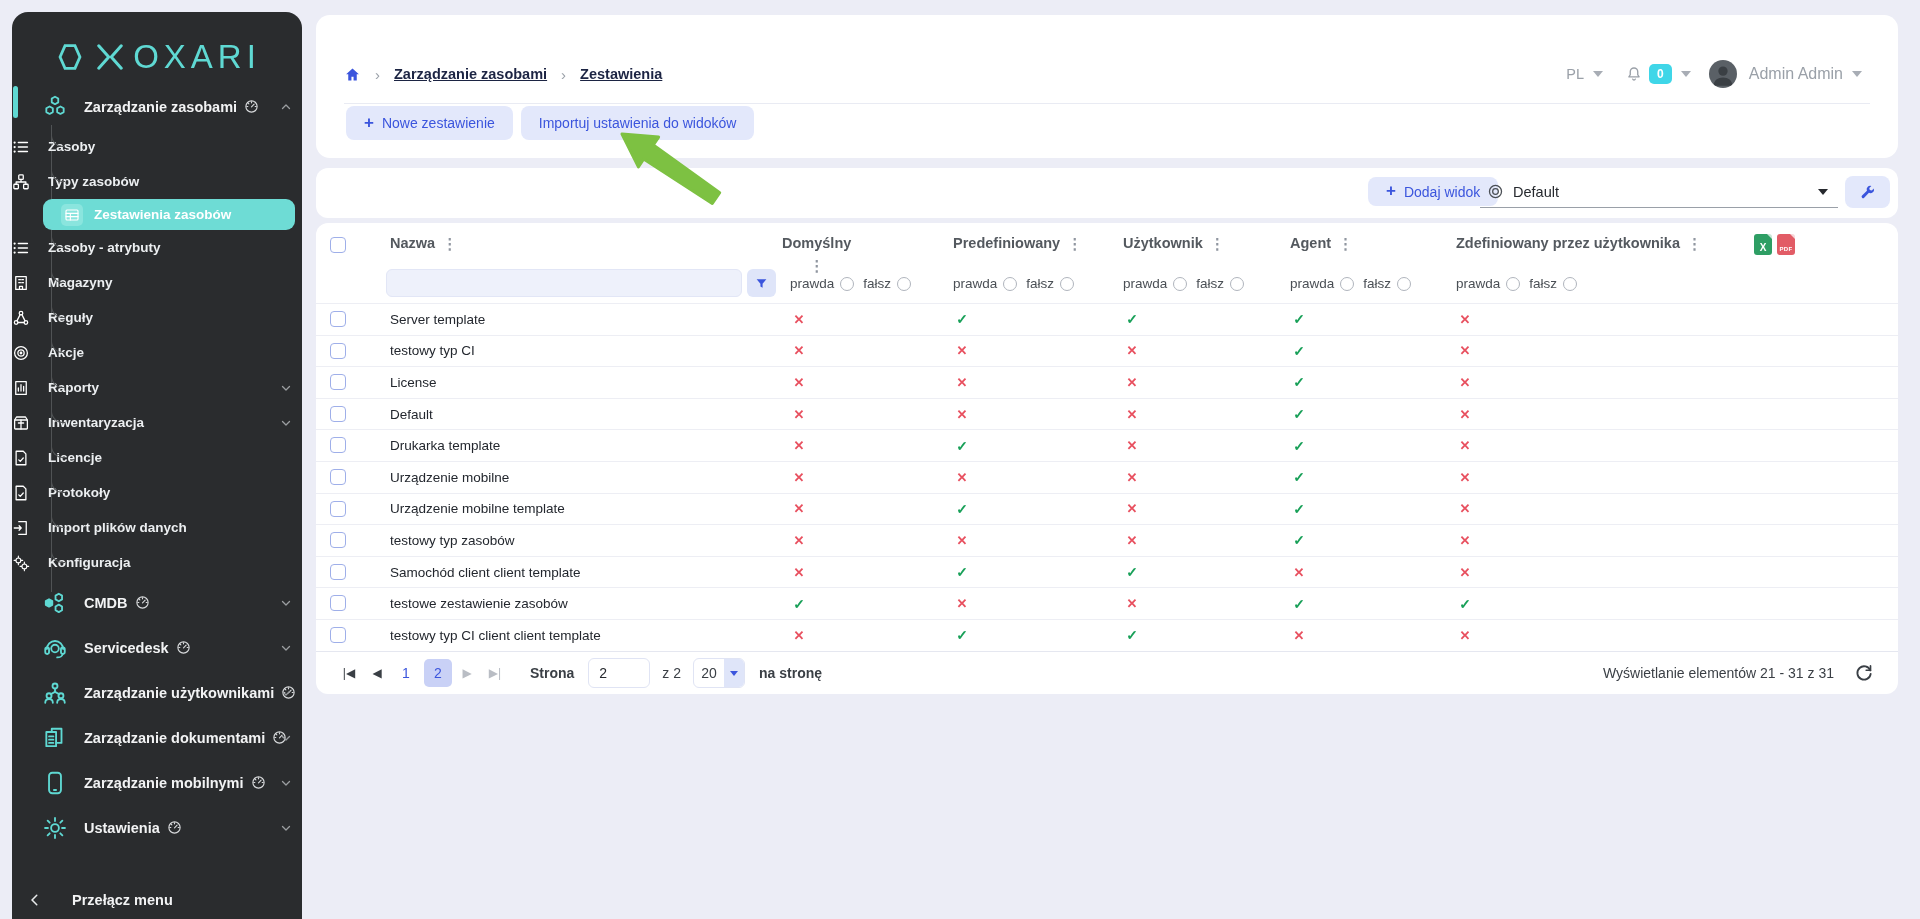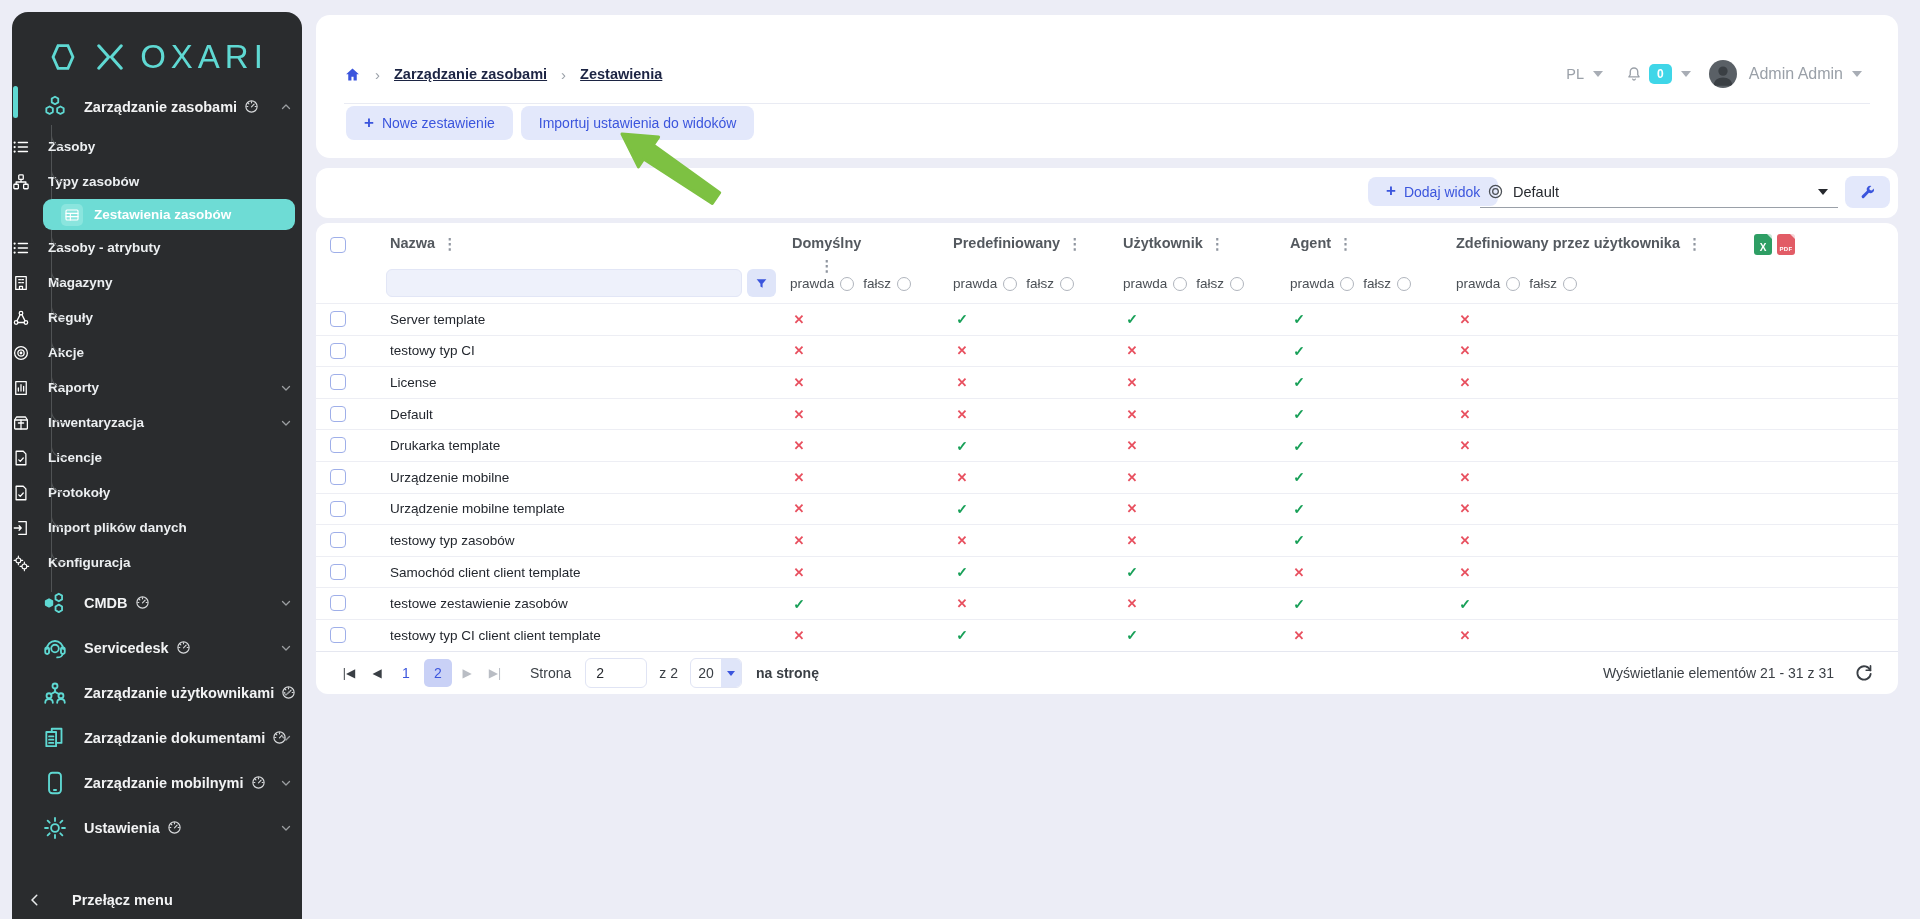--- a/index.html
+++ b/index.html
@@ -4,21 +4,21 @@
 <style>
   * { margin:0; padding:0; box-sizing:border-box; }
   html,body { width:1920px; height:919px; overflow:hidden; }
   body { font-family:"Liberation Sans", sans-serif; background:#ecedf6; position:relative; }
   #app { position:absolute; inset:0; }
 
   
   .sidebar { position:absolute; left:12px; top:12px; width:290px; height:907px;
              background:#2a2c2e; border-radius:16px 16px 0 0; color:#f2f3f4; z-index:5; }
   .logo { position:absolute; top:26px; left:0; width:100%; display:flex; align-items:center;
-          justify-content:center; gap:15px; color:#5fd9d3; }
+          justify-content:center; gap:8px; color:#5fd9d3; }
   .logo svg { display:block; }
   .logo .logo-text { font-size:33px; letter-spacing:5px; font-weight:400; }
   .active-bar { position:absolute; left:1px; top:74px; width:5px; height:32px; background:#5fd9d3; border-radius:3px; }
   .menu { position:absolute; top:72px; left:0; right:0; }
   .mi { position:relative; display:flex; align-items:center; cursor:pointer; }
   .mi.section { height:45px; padding-left:30px; font-size:14.5px; font-weight:700; }
   .mi.section .ic { width:26px; height:26px; color:#5fd9d3; margin-right:16px; flex:0 0 26px; }
   .mi.sub { height:35px; font-size:13.5px; font-weight:600; color:#eceff1; }
   .mi.sub .ic { width:18px; height:18px; color:#fff; margin-right:18px; flex:0 0 18px; }
   .mi .ic svg, .gauge svg, .chev svg { width:100%; height:100%; display:block; }
@@ -113,21 +113,21 @@
   
   .tfoot { position:absolute; left:0; right:0; bottom:0; height:43px; border-top:1px solid #e5e7f0;
            display:flex; align-items:center; font-size:14px; color:#3a3f45; }
   .pg-nav { display:flex; align-items:center; margin-left:20px; gap:2px; }
   .pg-btn { width:26px; height:26px; display:flex; align-items:center; justify-content:center;
             font-size:12px; cursor:pointer; color:#3a3f45; background:none; border:none; font-family:inherit; }
   .pg-btn.disabled { color:#b9bdc4; }
   .pg-num { width:28px; height:28px; display:flex; align-items:center; justify-content:center;
             font-size:14px; color:#3b55dd; border-radius:5px; cursor:pointer; }
   .pg-num.active { background:#c9d1f6; }
-  .pg-label { margin-left:22px; font-weight:400; }
+  .pg-label { margin-left:22px; font-weight:700; }
   .pg-input { width:62px; height:30px; border:1px solid #e0e4f4; border-radius:6px; margin-left:14px;
               font-family:inherit; font-size:14px; padding:0 10px; color:#26292e; background:#fff; }
   .pg-of { margin-left:12px; }
   .pg-size { margin-left:12px; width:52px; height:30px; border:1px solid #e0e4f4; border-radius:6px;
              display:flex; overflow:hidden; cursor:pointer; background:#fff; }
   .pg-size .v { flex:1; display:flex; align-items:center; justify-content:center; font-size:14px; }
   .pg-size .dd { width:20px; background:#dfe5f9; display:flex; align-items:center; justify-content:center; }
   .pg-size .dd .caret { margin:0; border-top-color:#3b55dd; border-left-width:4px; border-right-width:4px; border-top-width:5px; }
   .pg-per { margin-left:14px; font-weight:700; }
   .pg-summary { margin-left:auto; font-weight:500; }
@@ -556,21 +556,21 @@
       <div class="export-icons">
         <span class="ficon xls">
             <span class="fold"></span>
             <span>X</span>
           </span>
         <span class="ficon pdf">
             <span class="fold"></span>
             <span>PDF</span>
           </span>
       </div>
-    <div class="th-cell" style="left: 476px; flex-direction: column;">
+    <div class="th-cell" style="left: 466px; flex-direction: column;">
           <span>Domyślny</span>
           <span class="kebab">⋮</span>
         </div>
         <div class="bool-filter" style="left: 474px;">
           <span>prawda</span>
           <span class="radio"></span>
           <span>fałsz</span>
           <span class="radio"></span>
         </div>
         <div class="th-cell" style="left: 637px;">

